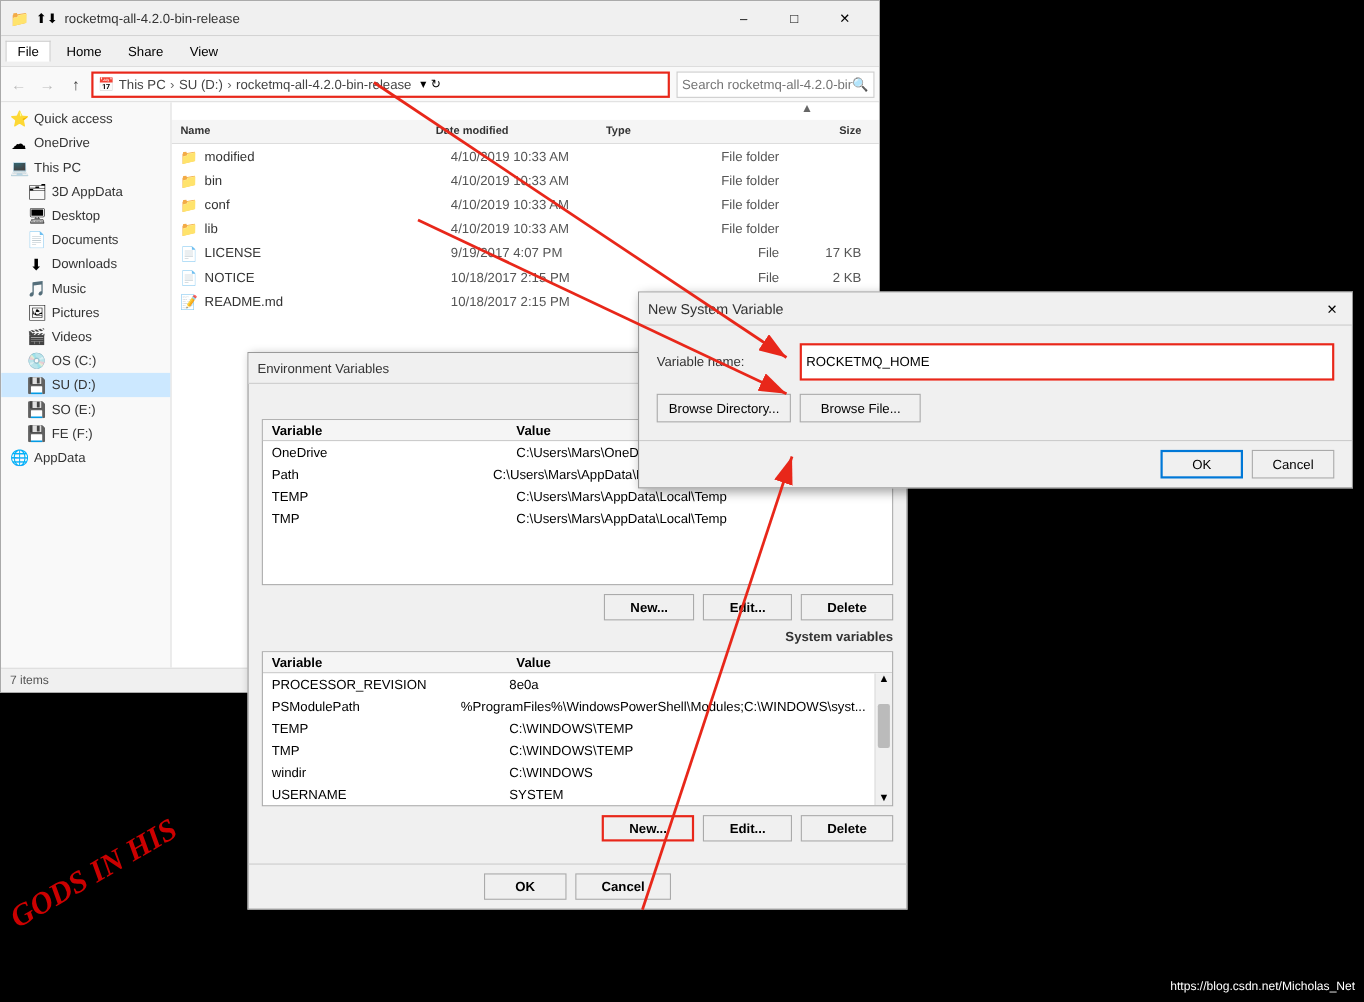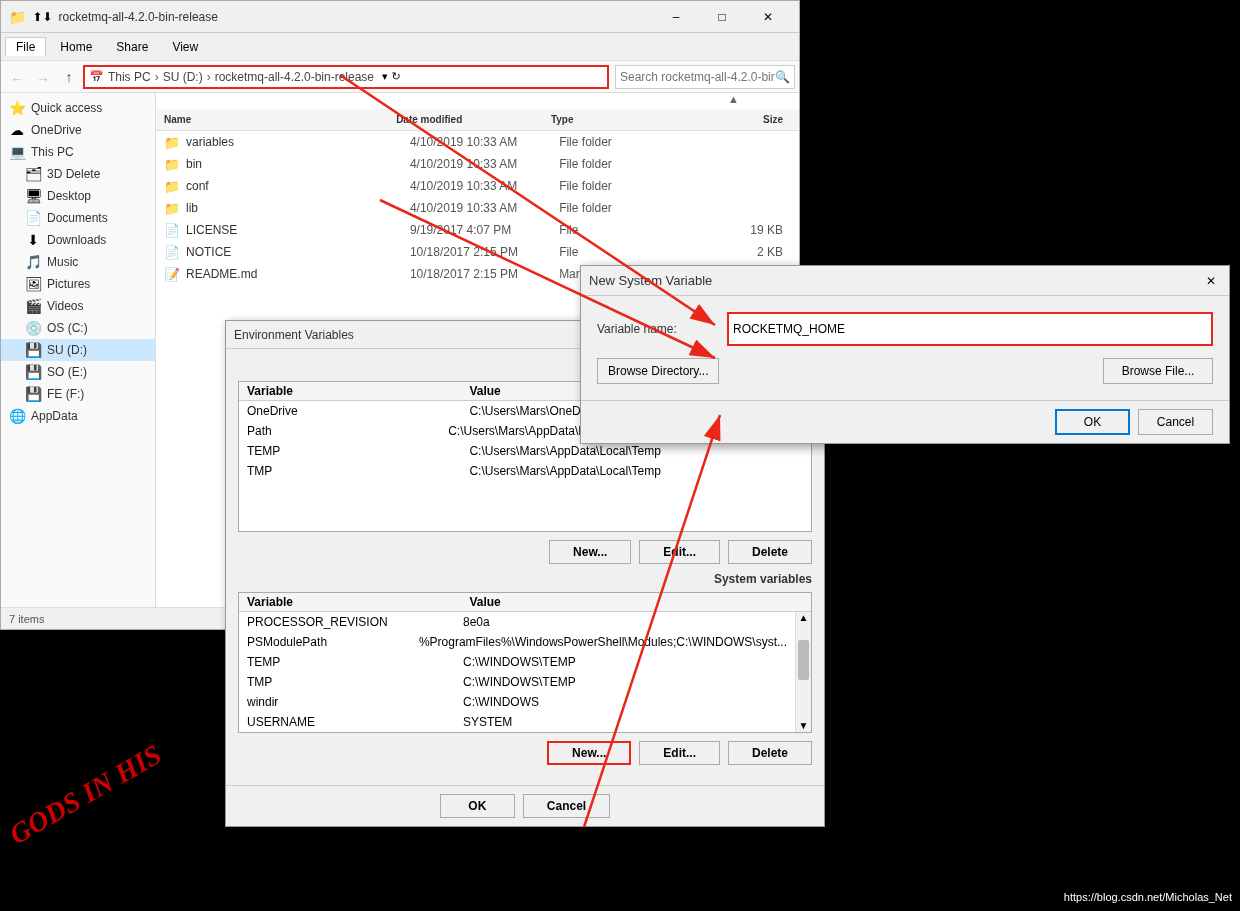--- a/index.html
+++ b/index.html
@@ -157,21 +157,21 @@
       display: flex;
       align-items: center;
       padding: 0 8px;
       height: 22px;
       font-size: 12px;
       cursor: pointer;
     }
     .file-icon { width: 18px; margin-right: 4px; font-size: 13px; }
     .file-name { flex: 3; color: #333; }
     .file-date { flex: 2; color: #555; }
-    .file-type { flex: 2; color: #555; }
+    .file-type { flex: 2; color: #555; text-align: right; }
     .file-size { flex: 1; text-align: right; padding-right: 8px; color: #555; }
 
     .status-bar {
       height: 22px;
       background: #f0f0f0;
       border-top: 1px solid #ddd;
       display: flex;
       align-items: center;
       padding: 0 8px;
       font-size: 11px;
@@ -289,21 +289,20 @@
       padding: 0 4px;
       outline: none;
     }
     .field-input.normal-border {
       border: 1px solid #aaa;
     }
     .new-var-btn-row {
       display: flex;
       gap: 8px;
       margin-top: 4px;
-      justify-content: space-between;
     }
     .new-var-action-btn {
       min-width: 110px;
       height: 26px;
       font-size: 12px;
       background: #f0f0f0;
       border: 1px solid #aaa;
       cursor: pointer;
       padding: 0 10px;
     }
@@ -433,21 +432,21 @@
       <div class="sidebar-item">
         <span class="sidebar-icon">☁</span>
         <span class="sidebar-label">OneDrive</span>
       </div>
       <div class="sidebar-item">
         <span class="sidebar-icon">💻</span>
         <span class="sidebar-label">This PC</span>
       </div>
       <div class="sidebar-item" style="padding-left:24px;">
         <span class="sidebar-icon">🗂</span>
-        <span class="sidebar-label">3D Delete</span>
+        <span class="sidebar-label">3D AppData</span>
       </div>
       <div class="sidebar-item" style="padding-left:24px;">
         <span class="sidebar-icon">🖥</span>
         <span class="sidebar-label">Desktop</span>
       </div>
       <div class="sidebar-item" style="padding-left:24px;">
         <span class="sidebar-icon">📄</span>
         <span class="sidebar-label">Documents</span>
       </div>
       <div class="sidebar-item" style="padding-left:24px;">
@@ -495,21 +494,21 @@
       <div class="file-list-header">
         <span class="col-name">Name</span>
         <span class="col-date">Date modified</span>
         <span class="col-type">Type</span>
         <span class="col-size">Size</span>
       </div>
 
       <div class="file-list">
         <div class="file-row">
           <span class="file-icon">📁</span>
-          <span class="file-name col-name">variables</span>
+          <span class="file-name col-name">modified</span>
           <span class="file-date col-date">4/10/2019 10:33 AM</span>
           <span class="file-type col-type">File folder</span>
           <span class="file-size col-size"></span>
         </div>
         <div class="file-row">
           <span class="file-icon">📁</span>
           <span class="file-name col-name">bin</span>
           <span class="file-date col-date">4/10/2019 10:33 AM</span>
           <span class="file-type col-type">File folder</span>
           <span class="file-size col-size"></span>
@@ -526,21 +525,21 @@
           <span class="file-name col-name">lib</span>
           <span class="file-date col-date">4/10/2019 10:33 AM</span>
           <span class="file-type col-type">File folder</span>
           <span class="file-size col-size"></span>
         </div>
         <div class="file-row">
           <span class="file-icon">📄</span>
           <span class="file-name col-name">LICENSE</span>
           <span class="file-date col-date">9/19/2017 4:07 PM</span>
           <span class="file-type col-type">File</span>
-          <span class="file-size col-size">19 KB</span>
+          <span class="file-size col-size">17 KB</span>
         </div>
         <div class="file-row">
           <span class="file-icon">📄</span>
           <span class="file-name col-name">NOTICE</span>
           <span class="file-date col-date">10/18/2017 2:15 PM</span>
           <span class="file-type col-type">File</span>
           <span class="file-size col-size">2 KB</span>
         </div>
         <div class="file-row">
           <span class="file-icon">📝</span>

